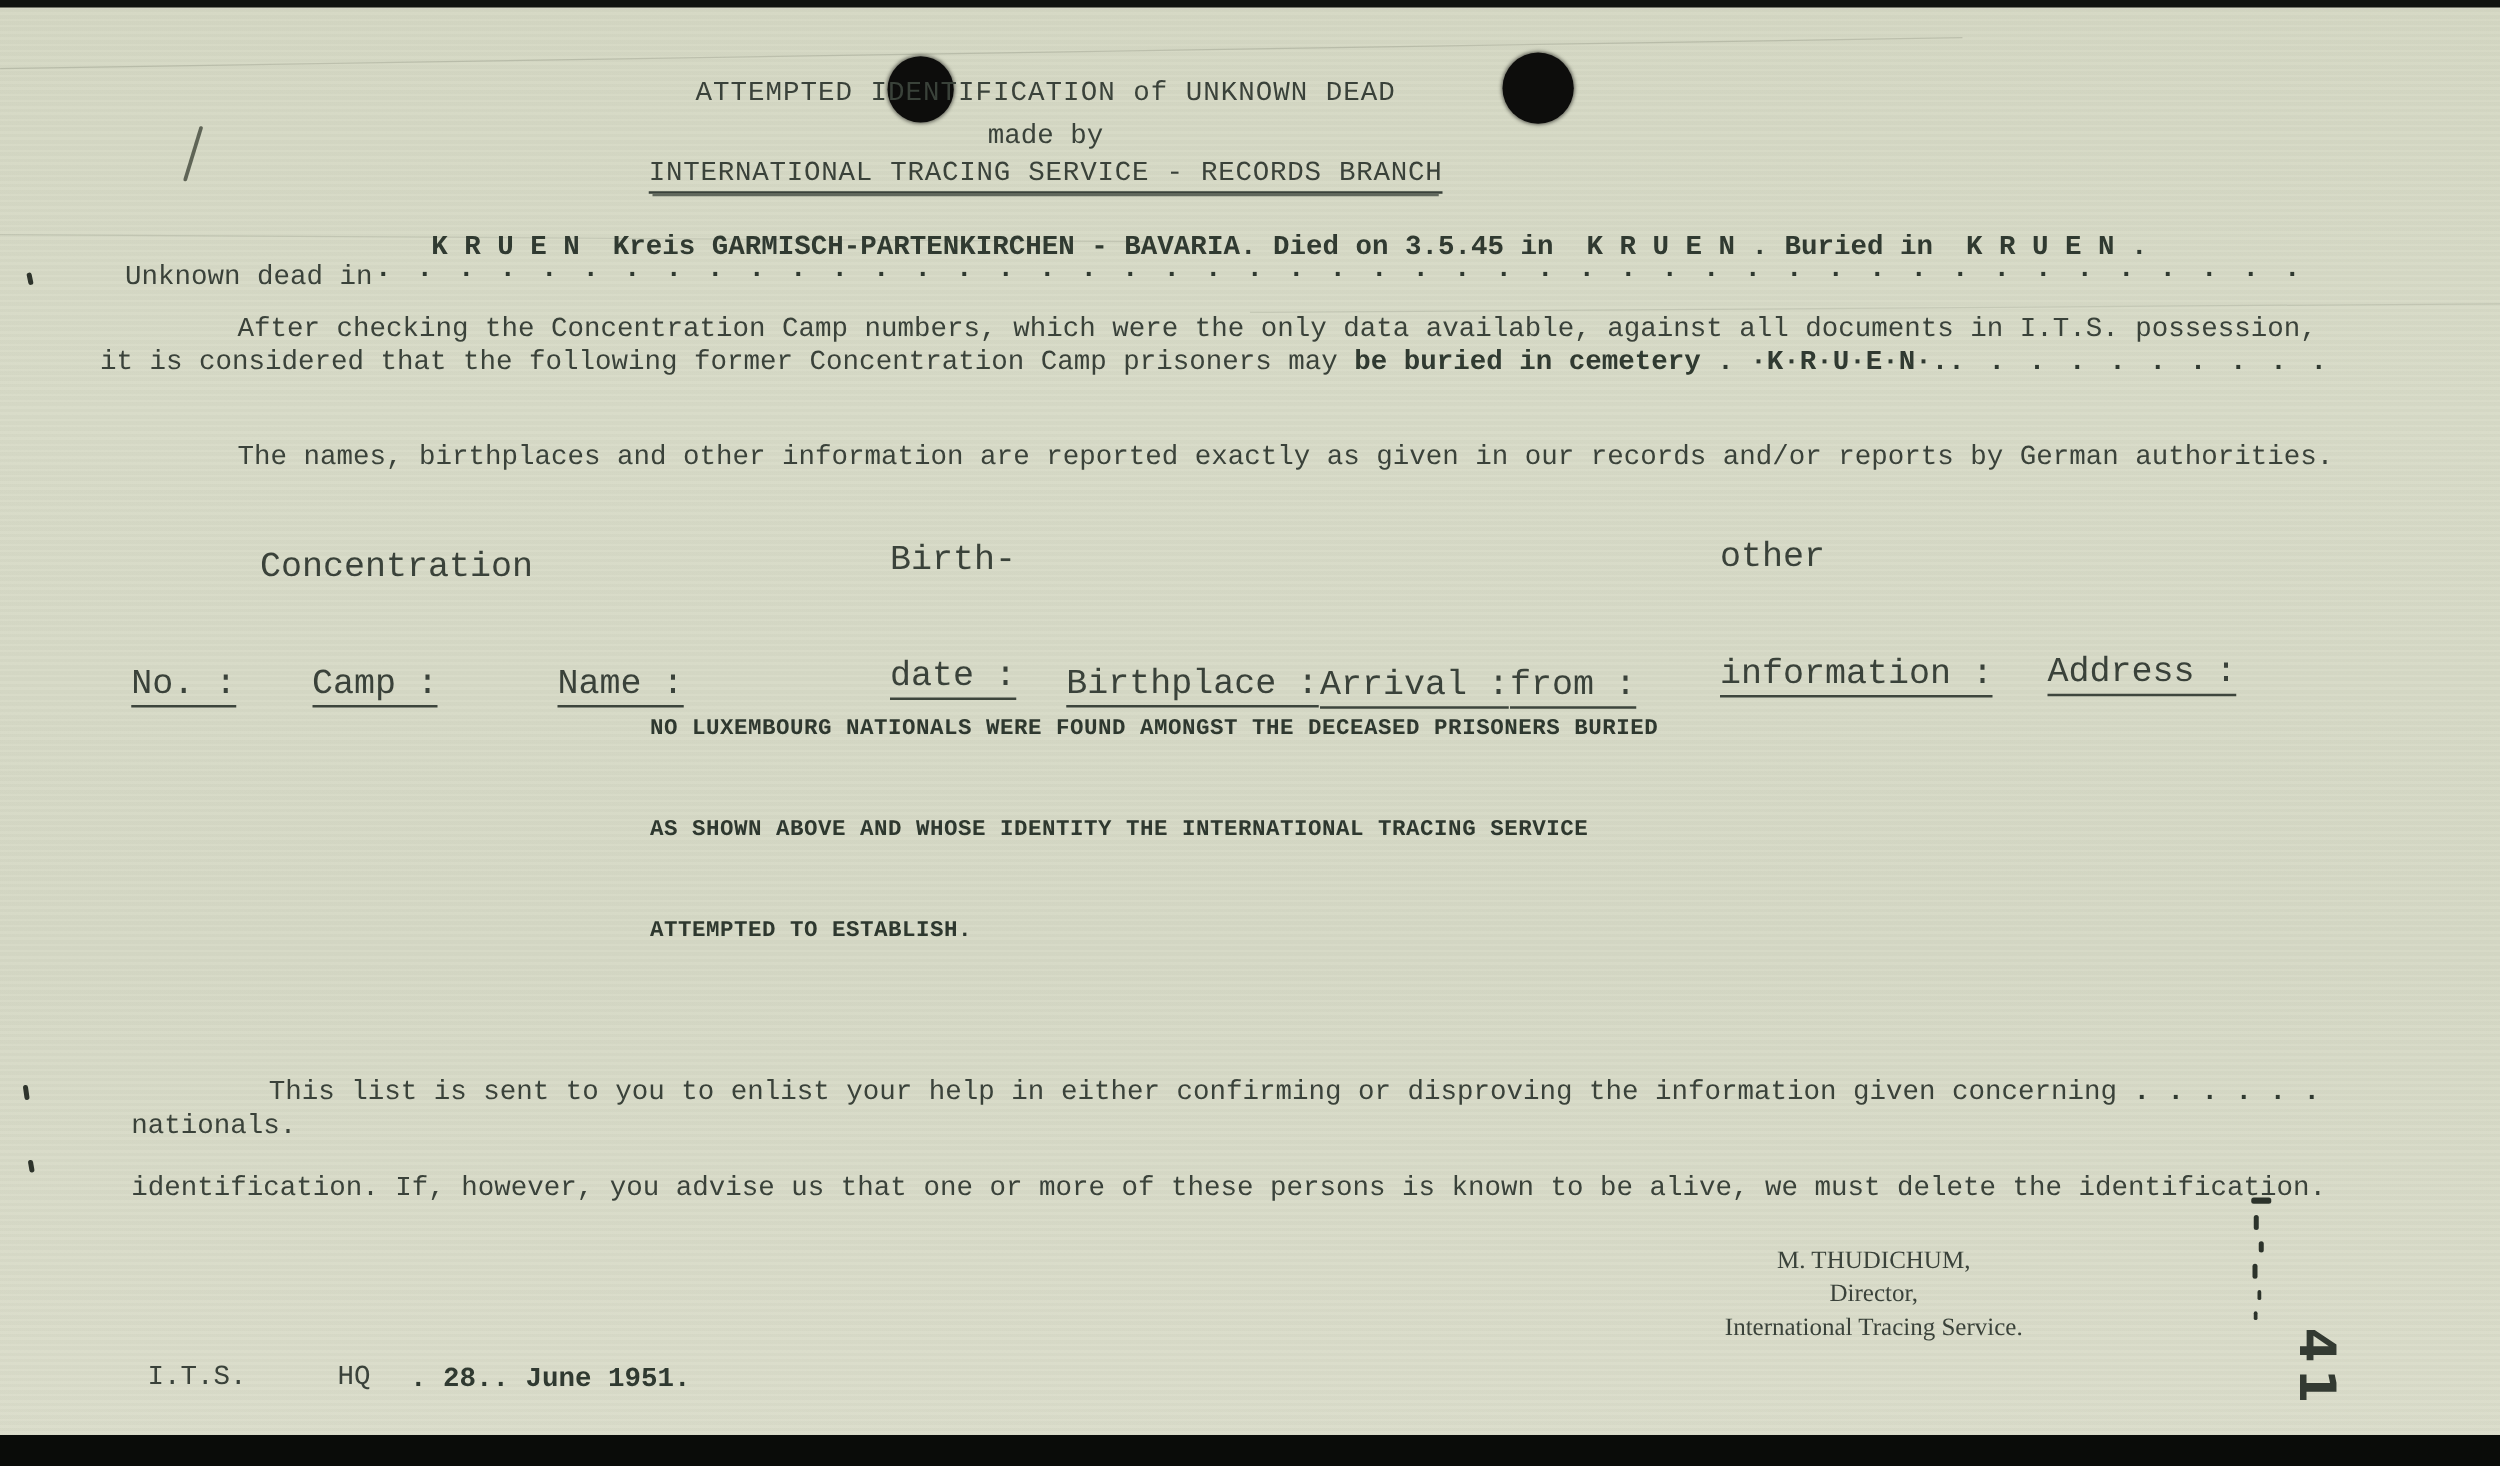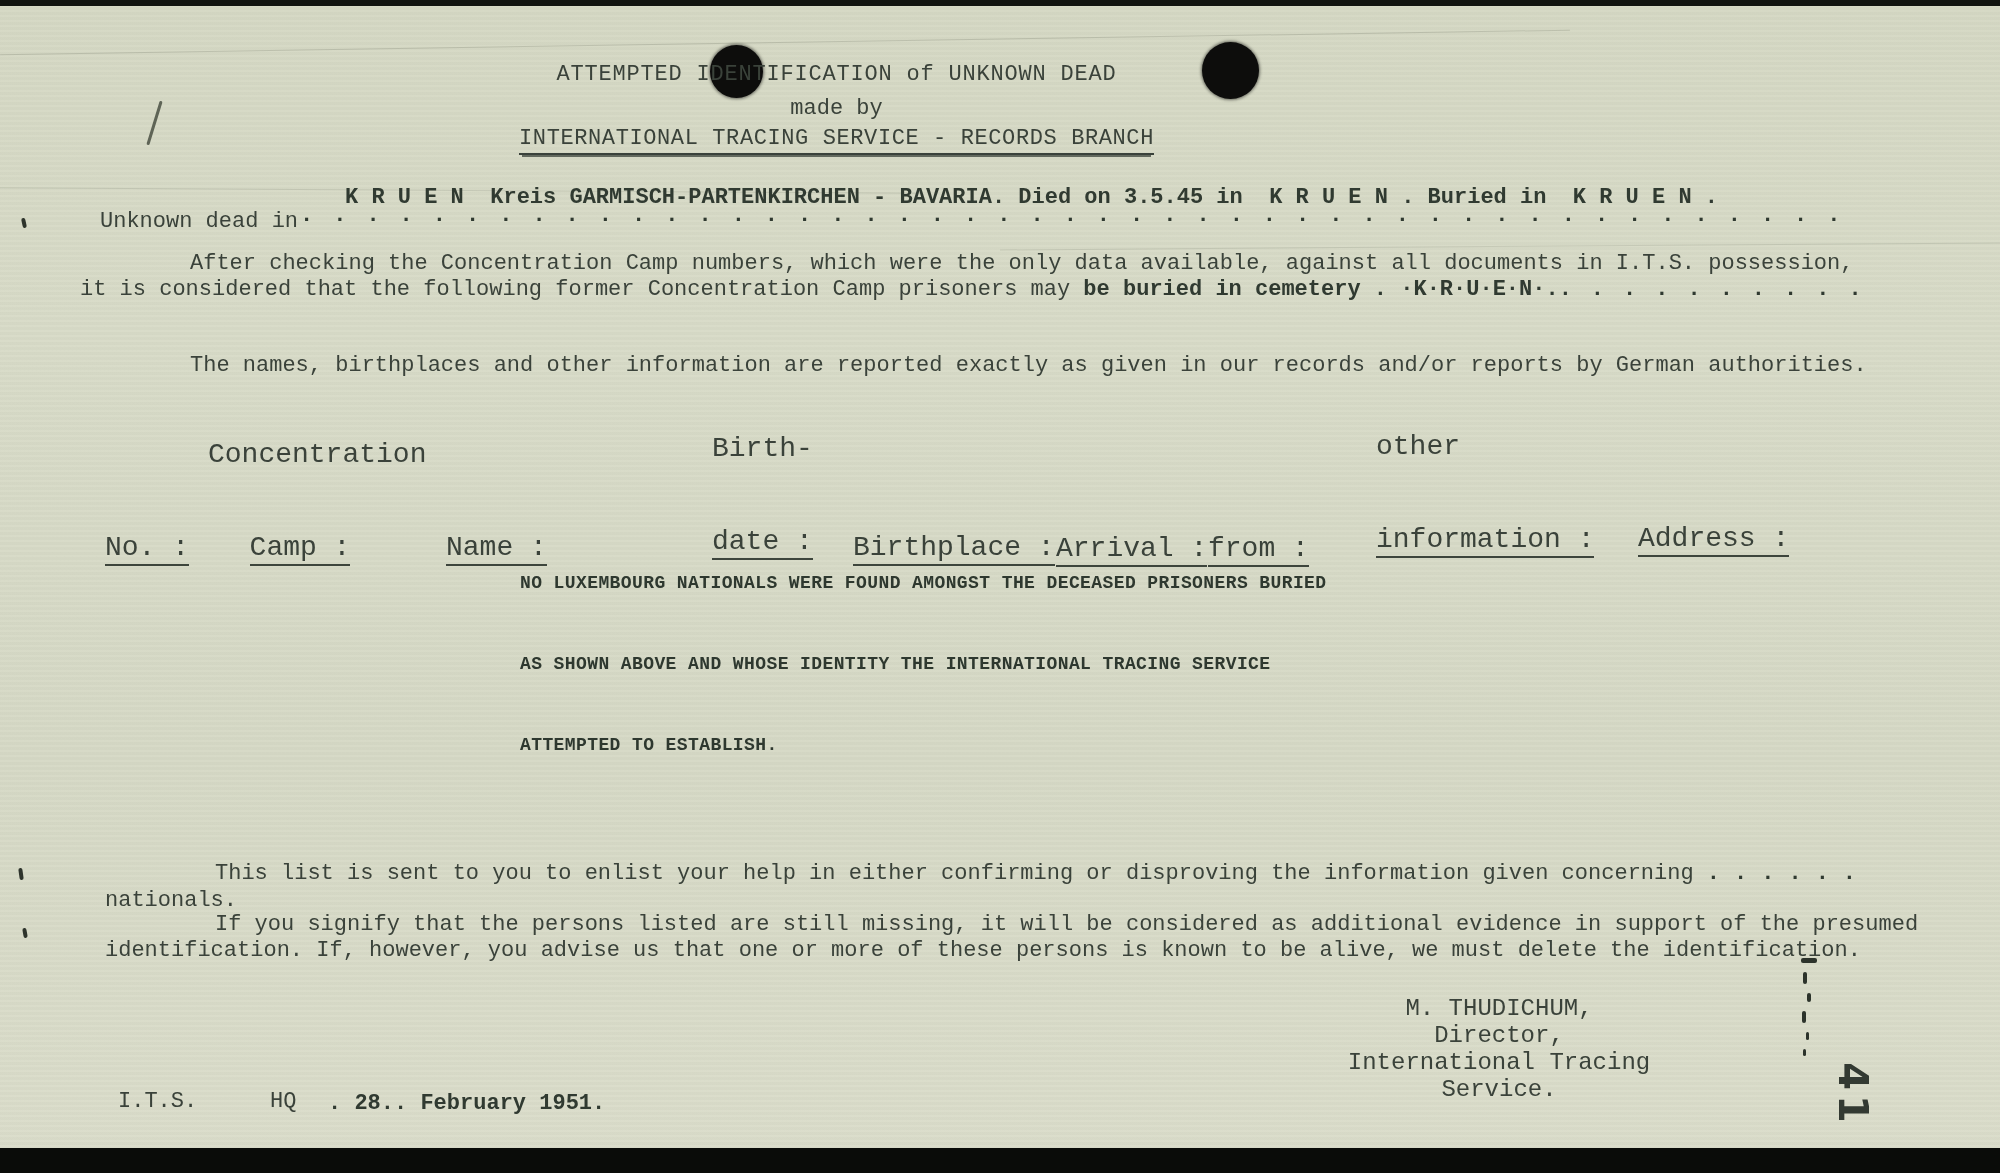--- a/index.html
+++ b/index.html
@@ -22,21 +22,21 @@
   .u{border-bottom:2px solid #3d453c;padding-bottom:1px;}
   .u-double{border-bottom:2px solid #39413a;box-shadow:0 5px 0 -3px rgba(57,65,58,.75);padding-bottom:2px;text-align:right;}
   .title-wrap{position:absolute;left:0;top:62px;width:1673px;text-align:center;font-size:22px;}
   .title-wrap .t1{letter-spacing:.8px;margin-bottom:9px;}
   .title-wrap .t2{margin-bottom:5px;}
   .title-wrap .t3{display:inline-block;letter-spacing:.6px;}
   .hcol{position:absolute;font-size:28px;white-space:pre;}
   .hcol-top{height:31px;}
   .center{text-align:center;}
   .notice{position:absolute;left:520px;top:516px;font-size:18px;line-height:27px;white-space:pre;}
-  .sig{position:absolute;left:1293px;top:995px;width:412px;text-align:center;font-size:24px;line-height:27px;}
+  .sig{position:absolute;left:1293px;top:995px;width:412px;text-align:center;font-size:20px;line-height:27px;font-family:Liberation Serif, serif;}
   .clip{overflow:hidden;}
   .crease{position:absolute;height:1px;background:rgba(85,92,75,.2);pointer-events:none;}
   .pen-slash{position:absolute;left:153px;top:100px;width:3px;height:46px;background:#4a5043;border-radius:3px;transform:rotate(17deg);opacity:.85;}
   .margin-tick{position:absolute;background:#2e342c;border-radius:2px;}
   .ticks{position:absolute;left:1801px;top:958px;display:flex;flex-direction:column;align-items:flex-start;gap:9px;}
   .ticks div{background:#2c332b;border-radius:2px;}
   .page-number{position:absolute;left:1820px;top:1072px;font-family:"DejaVu Sans",sans-serif;font-size:40px;font-weight:600;letter-spacing:5px;color:#333a32;transform:rotate(90deg);}
 </style>
 </head>
 <body>
@@ -109,32 +109,31 @@
   </div>
 
   <div class="notice caps">
     <div>NO LUXEMBOURG NATIONALS WERE FOUND AMONGST THE DECEASED PRISONERS BURIED</div>
     <div>AS SHOWN ABOVE AND WHOSE IDENTITY THE INTERNATIONAL TRACING SERVICE</div>
     <div>ATTEMPTED TO ESTABLISH.</div>
   </div>
 
   <div class="tw clip" style="left:215px;top:862px;width:1645px;"><span>This list is sent to you to enlist your help in either confirming or disproving the information given concerning </span><span class="dots-wide">..........</span></div>
   <div class="tw" style="left:105px;top:889px;">nationals.</div>
-  <div class="tw" style="left:215px;top:913px;">If you signify that the persons listed are still missing, it will be considered as additional evidence in support of the presumed</div>
   <div class="tw" style="left:105px;top:939px;">identification. If, however, you advise us that one or more of these persons is known to be alive, we must delete the identification.</div>
 
   <div class="sig">
     <div>M. THUDICHUM,</div>
     <div>Director,</div>
     <div>International Tracing Service.</div>
   </div>
 
   <div class="tw" style="left:118px;top:1090px;">I.T.S.</div>
   <div class="tw" style="left:270px;top:1090px;">HQ</div>
-  <div class="tw bold" style="left:328px;top:1092px;">. 28.. February 1951.</div>
+  <div class="tw bold" style="left:328px;top:1092px;">. 28.. June 1951.</div>
 
   <div class="ticks">
     <div style="width:16px;height:5px;"></div>
     <div style="width:4px;height:12px;margin-left:2px;"></div>
     <div style="width:4px;height:9px;margin-left:6px;"></div>
     <div style="width:4px;height:12px;margin-left:1px;"></div>
     <div style="width:3px;height:8px;margin-left:5px;"></div>
     <div style="width:3px;height:7px;margin-left:2px;"></div>
   </div>
   <div class="page-number">41</div>

